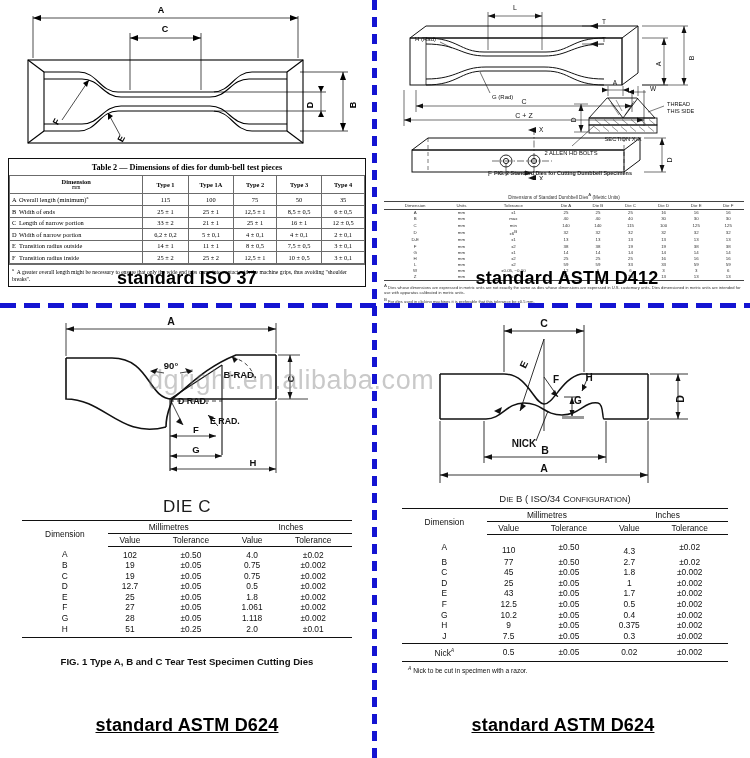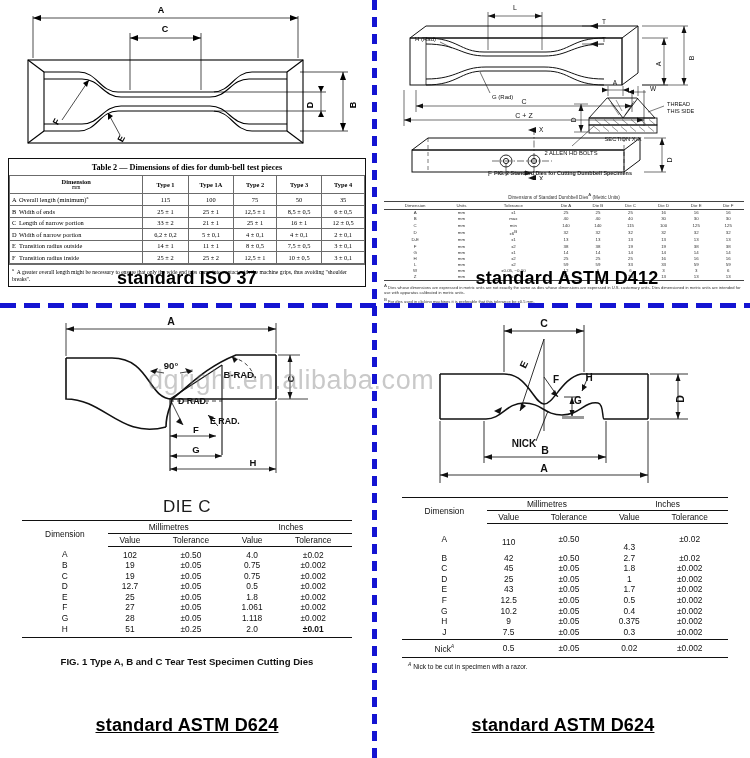--- a/index.html
+++ b/index.html
@@ -797,21 +797,21 @@
               <td>28</td>
               <td>±0.05</td>
               <td>1.118</td>
               <td>±0.002</td>
             </tr>
             <tr>
               <td class="dimlabel tb-thick-bot" style="padding-bottom: 3px;">H</td>
               <td class="tb-thick-bot" style="padding-bottom: 3px;">51</td>
               <td class="tb-thick-bot" style="padding-bottom: 3px;">±0.25</td>
               <td class="tb-thick-bot" style="padding-bottom: 3px;">2.0</td>
-              <td class="tb-thick-bot" style="padding-bottom: 3px; font-weight: bold;">±0.01</td>
+              <td class="tb-thick-bot" style="padding-bottom: 3px;">±0.01</td>
             </tr>
           </tbody>
       </table>
       <div class="die-fig" style="margin-top:18px;">FIG. 1  Type A, B and C Tear Test Specimen Cutting Dies</div>
     </div>
 
     <div class="caption cap-bot" style="position:absolute; left:0; top:404px; width:374px;">standard ASTM D624</div>
   </div>
 
   <div class="quad q-br">
@@ -883,45 +883,48 @@
         <text x="213" y="70" font-size="10" font-weight="bold" text-anchor="middle">H</text>
         <text x="202" y="93" font-size="10" font-weight="bold" text-anchor="middle">G</text>
         <text x="148" y="136" font-size="10" font-weight="bold" text-anchor="middle">NICK</text>
         <text x="169" y="143" font-size="10.5" font-weight="bold" text-anchor="middle">B</text>
         <text x="168" y="161" font-size="10.5" font-weight="bold" text-anchor="middle">A</text>
         <text x="308" y="88" font-size="10.5" font-weight="bold" text-anchor="middle" transform="rotate(-90 308 88)">D</text>
       </g>
     </svg>
 
     <div style="position:absolute; left:26px; top:182px; width:326px;">
+      <div class="dieb-title">
+        <span>D</span><span class="sc">IE</span><span> B ( ISO/34 C</span><span class="sc">ONFIGURATION</span><span>)</span>
+      </div>
       <table class="die" style="margin-top:4px;">
         <thead>
           <tr>
             <th rowspan="2" class="tb-thick-top" style="width:26%;">Dimension</th>
             <th colspan="2" class="tb-thick-top grp-rule">Millimetres</th>
             <th colspan="2" class="tb-thick-top grp-rule">Inches</th>
           </tr>
           <tr>
             <th class="tb-thin-bot">Value</th>
             <th class="tb-thin-bot">Tolerance</th>
             <th class="tb-thin-bot">Value</th>
             <th class="tb-thin-bot">Tolerance</th>
           </tr>
         </thead>
         <tbody id="dieb-body">
             <tr class="first-data-row">
               <td class="dimlabel" style="padding-top: 2.5px;">A</td>
               <td style="padding-top: 8px;">110</td>
               <td style="padding-top: 2.5px;">±0.50</td>
-              <td style="padding-top: 18px;">4.3</td>
+              <td style="padding-top: 11px;">4.3</td>
               <td style="padding-top: 2.5px;">±0.02</td>
             </tr>
             <tr>
               <td class="dimlabel">B</td>
-              <td>42</td>
+              <td>77</td>
               <td>±0.50</td>
               <td>2.7</td>
               <td>±0.02</td>
             </tr>
             <tr>
               <td class="dimlabel">C</td>
               <td>45</td>
               <td>±0.05</td>
               <td>1.8</td>
               <td>±0.002</td>

